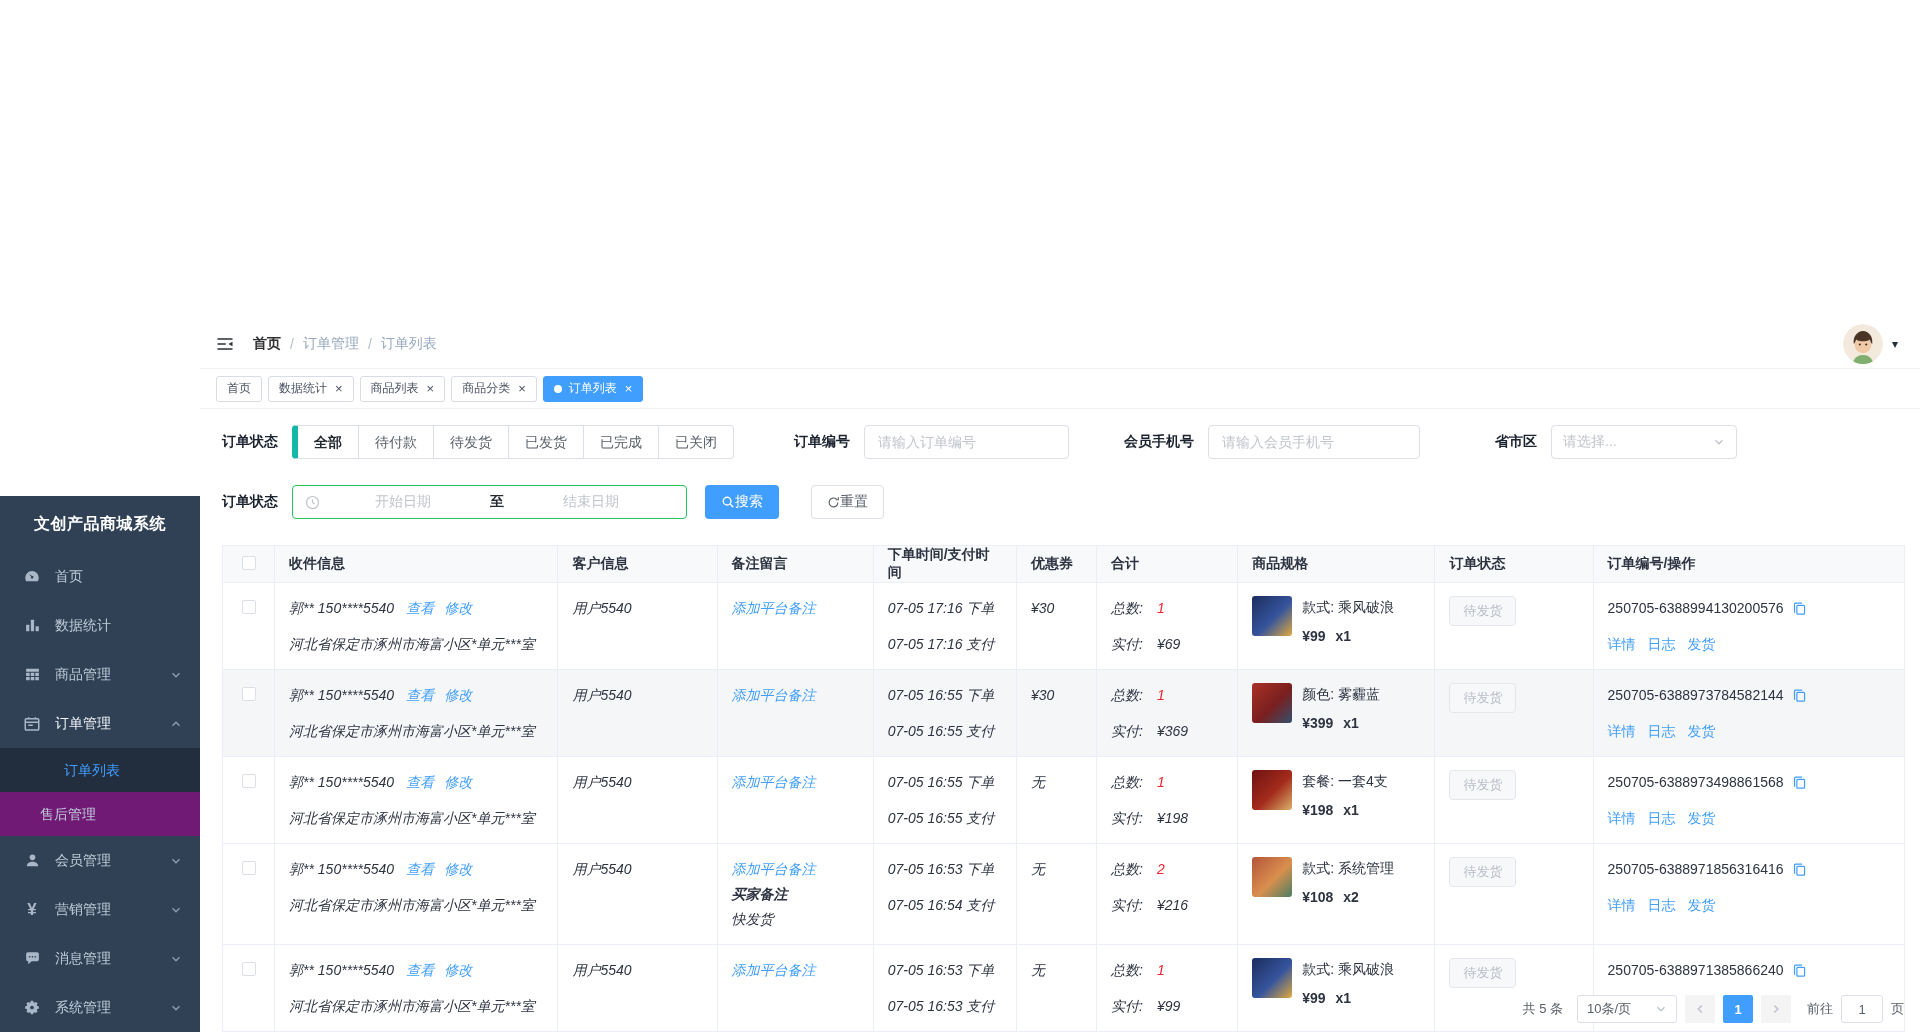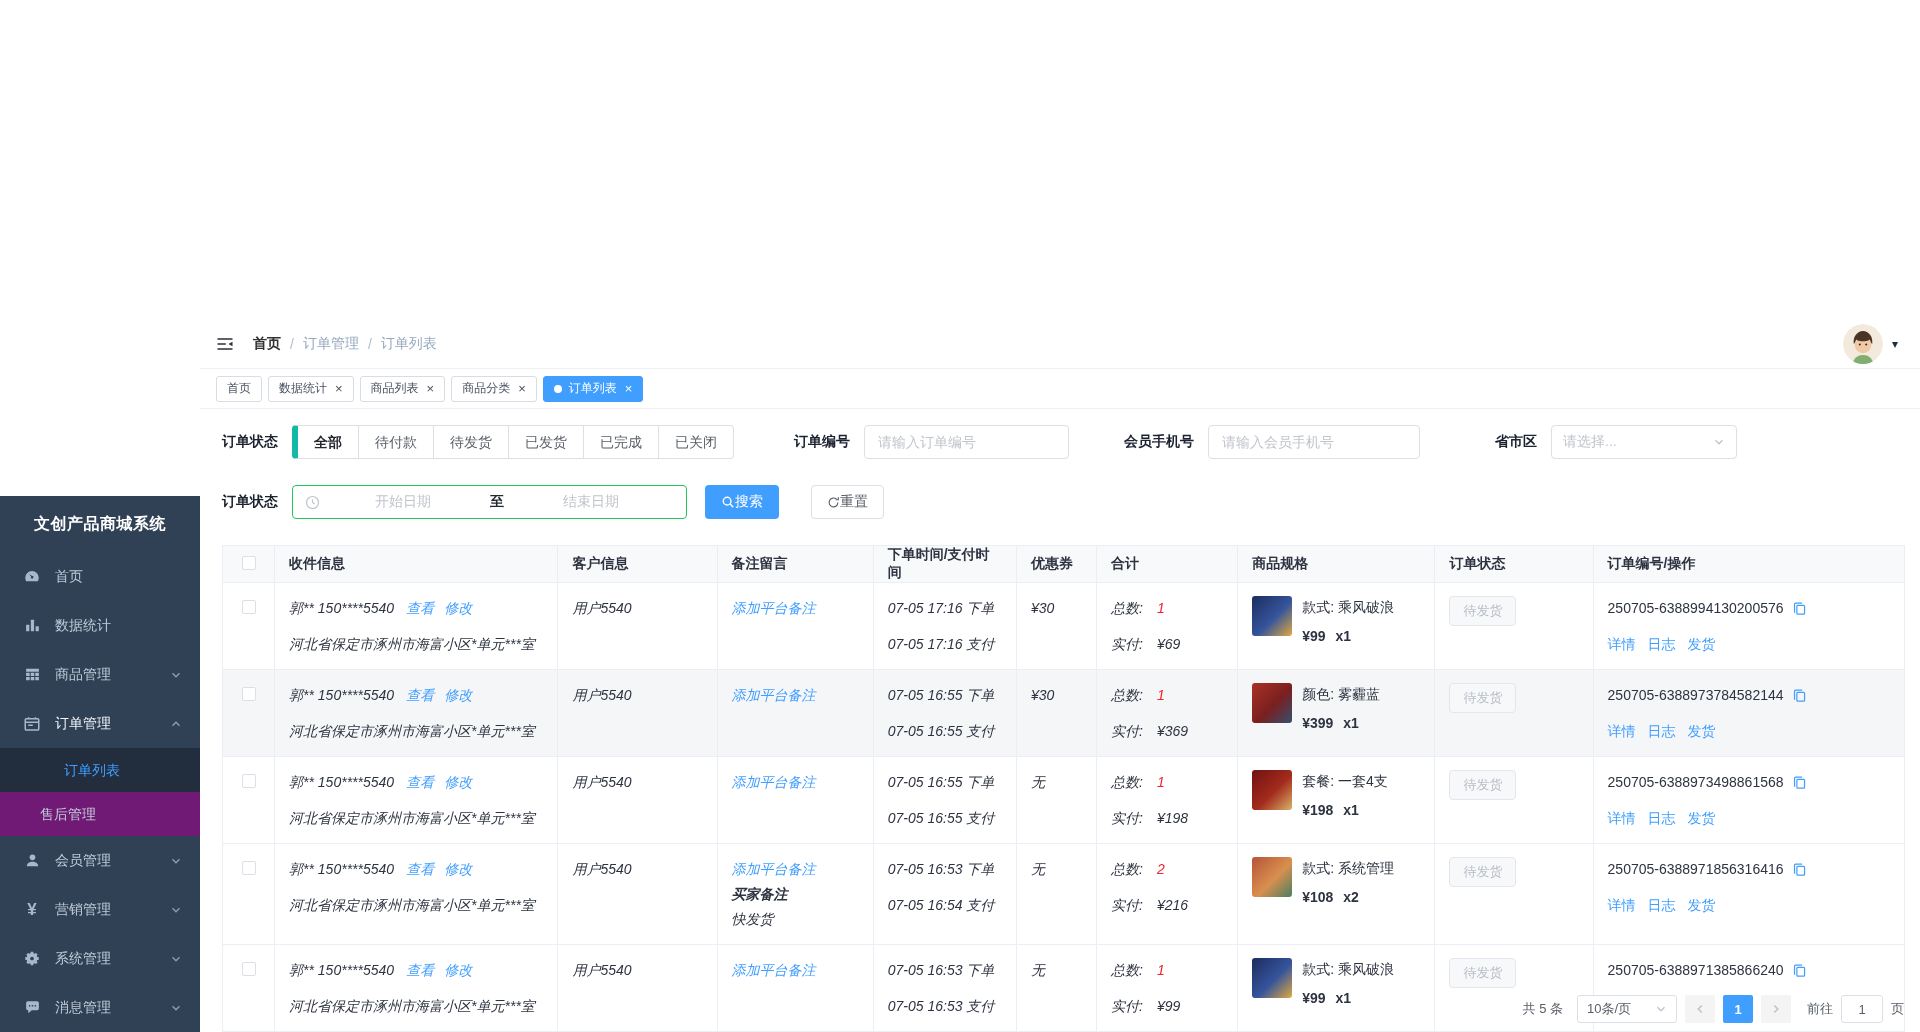--- a/index.html
+++ b/index.html
@@ -182,41 +182,41 @@
           <span class="mi-label">营销管理</span>
           <span class="icon chev">
             <svg width="12" height="12" viewBox="0 0 12 12" fill="none" stroke="currentColor" stroke-width="1.4">
               <path d="M2.5 4.3 6 7.8l3.5-3.5"></path>
             </svg>
           </span>
         </div>
         <div class="menu-item">
           <span class="icon mi-icon">
             <svg width="17" height="17" viewBox="0 0 24 24" fill="currentColor">
-              <path d="M20.9 13.6v-3.2l-2.2-.5a7 7 0 0 0-.7-1.6l1.2-1.9-2.3-2.3-1.9 1.2a7 7 0 0 0-1.6-.7L12.9 2.4H9.7l-.5 2.2a7 7 0 0 0-1.6.7L5.7 4.1 3.4 6.4l1.2 1.9a7 7 0 0 0-.7 1.6l-2.2.5v3.2l2.2.5c.2.6.4 1.1.7 1.6l-1.2 1.9 2.3 2.3 1.9-1.2c.5.3 1 .5 1.6.7l.5 2.2h3.2l.5-2.2c.6-.2 1.1-.4 1.6-.7l1.9 1.2 2.3-2.3-1.2-1.9c.3-.5.5-1 .7-1.6z"></path>
-              <circle cx="11.3" cy="12" r="2.6" fill="#304156"></circle>
-            </svg>
-          </span>
-          <span class="mi-label">系统管理</span>
-          <span class="icon chev">
-            <svg width="12" height="12" viewBox="0 0 12 12" fill="none" stroke="currentColor" stroke-width="1.4">
-              <path d="M2.5 4.3 6 7.8l3.5-3.5"></path>
-            </svg>
-          </span>
-        </div>
-        <div class="menu-item">
-          <span class="icon mi-icon">
-            <svg width="17" height="17" viewBox="0 0 24 24" fill="currentColor">
               <path d="M3 5.5A2.5 2.5 0 0 1 5.5 3h13A2.5 2.5 0 0 1 21 5.5v8a2.5 2.5 0 0 1-2.5 2.5H11l-5 4v-4H5.5A2.5 2.5 0 0 1 3 13.5z"></path>
               <circle cx="8" cy="9.5" r="1.2" fill="#304156"></circle>
               <circle cx="12" cy="9.5" r="1.2" fill="#304156"></circle>
               <circle cx="16" cy="9.5" r="1.2" fill="#304156"></circle>
             </svg>
           </span>
           <span class="mi-label">消息管理</span>
+          <span class="icon chev">
+            <svg width="12" height="12" viewBox="0 0 12 12" fill="none" stroke="currentColor" stroke-width="1.4">
+              <path d="M2.5 4.3 6 7.8l3.5-3.5"></path>
+            </svg>
+          </span>
+        </div>
+        <div class="menu-item">
+          <span class="icon mi-icon">
+            <svg width="17" height="17" viewBox="0 0 24 24" fill="currentColor">
+              <path d="M20.9 13.6v-3.2l-2.2-.5a7 7 0 0 0-.7-1.6l1.2-1.9-2.3-2.3-1.9 1.2a7 7 0 0 0-1.6-.7L12.9 2.4H9.7l-.5 2.2a7 7 0 0 0-1.6.7L5.7 4.1 3.4 6.4l1.2 1.9a7 7 0 0 0-.7 1.6l-2.2.5v3.2l2.2.5c.2.6.4 1.1.7 1.6l-1.2 1.9 2.3 2.3 1.9-1.2c.5.3 1 .5 1.6.7l.5 2.2h3.2l.5-2.2c.6-.2 1.1-.4 1.6-.7l1.9 1.2 2.3-2.3-1.2-1.9c.3-.5.5-1 .7-1.6z"></path>
+              <circle cx="11.3" cy="12" r="2.6" fill="#304156"></circle>
+            </svg>
+          </span>
+          <span class="mi-label">系统管理</span>
           <span class="icon chev">
             <svg width="12" height="12" viewBox="0 0 12 12" fill="none" stroke="currentColor" stroke-width="1.4">
               <path d="M2.5 4.3 6 7.8l3.5-3.5"></path>
             </svg>
           </span>
         </div>
       </nav>
   </aside>
 
   <div class="main">

